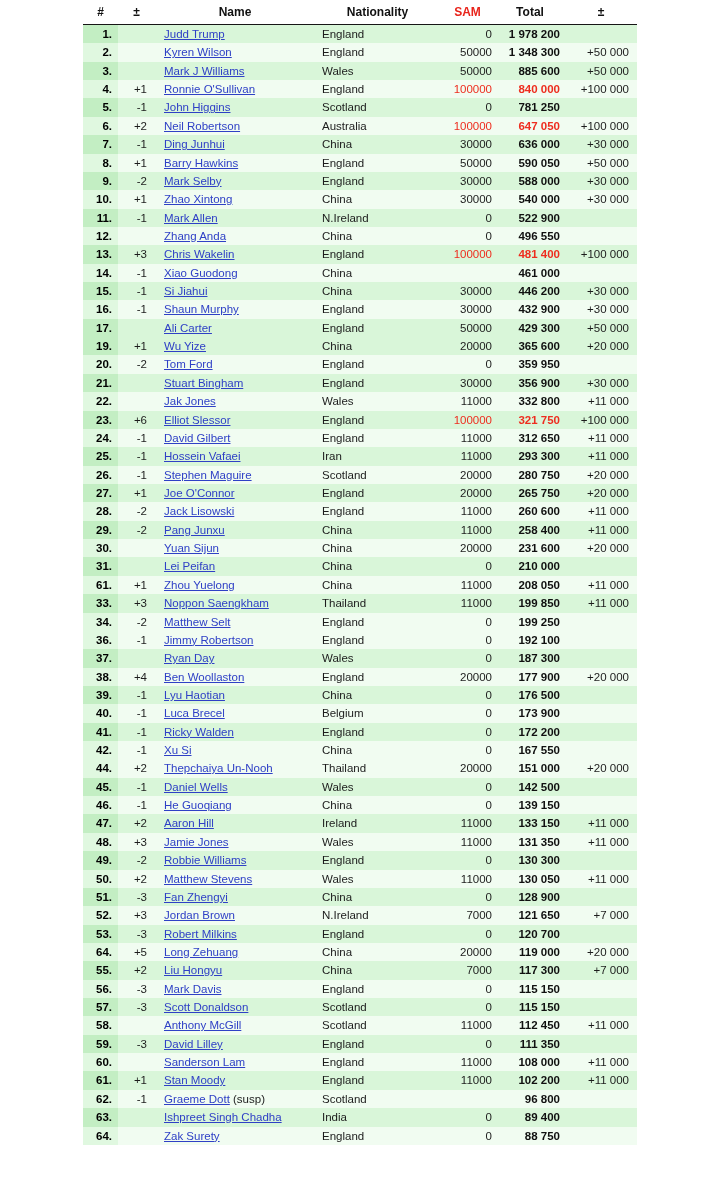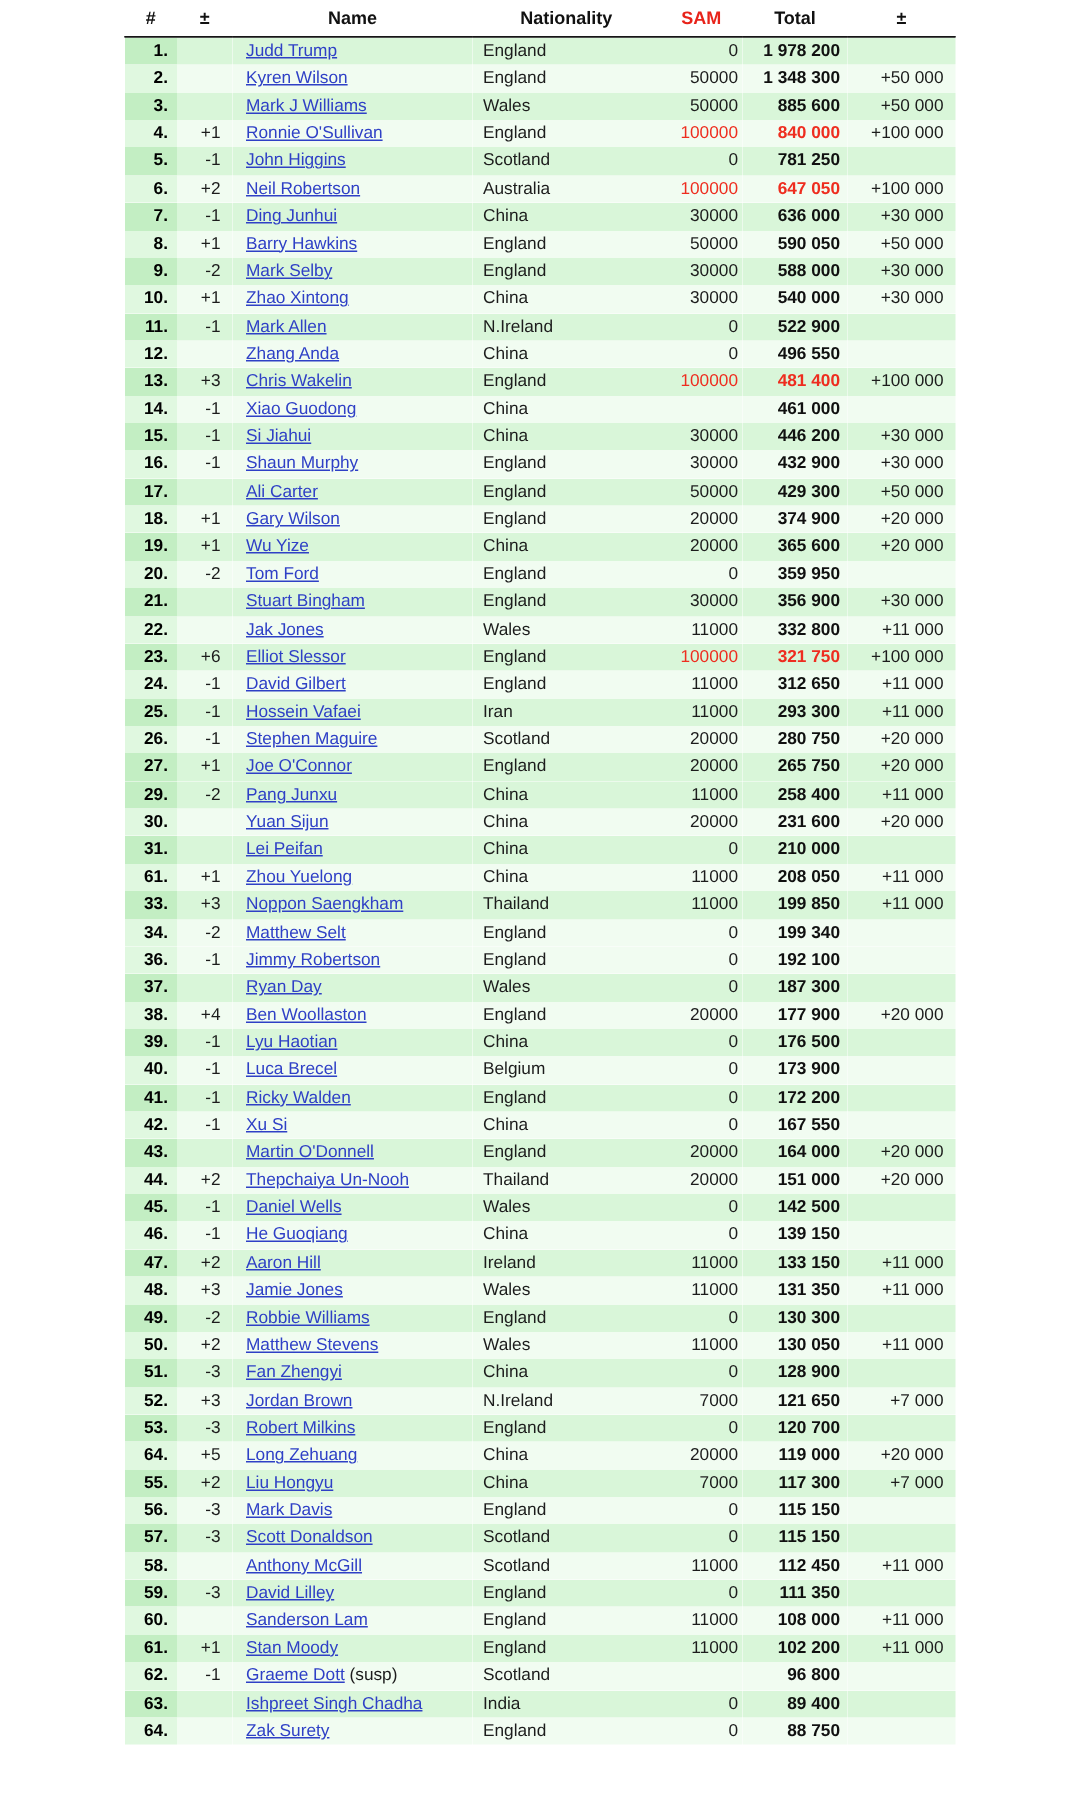--- a/index.html
+++ b/index.html
@@ -206,29 +206,20 @@
   </tr>
           <tr class="odd">
     <td class="rank">17.</td>
     <td class="move"></td>
     <td class="name"><a href="#">Ali Carter</a><span></span></td>
     <td class="nat">England</td>
     <td class="sam">50000</td>
     <td class="total">429 300</td>
     <td class="change">+50 000</td>
   </tr>
-          <tr class="even">
-    <td class="rank">18.</td>
-    <td class="move">+1</td>
-    <td class="name"><a href="#">Gary Wilson</a><span></span></td>
-    <td class="nat">England</td>
-    <td class="sam">20000</td>
-    <td class="total">374 900</td>
-    <td class="change">+20 000</td>
-  </tr>
           <tr class="odd">
     <td class="rank">19.</td>
     <td class="move">+1</td>
     <td class="name"><a href="#">Wu Yize</a><span></span></td>
     <td class="nat">China</td>
     <td class="sam">20000</td>
     <td class="total">365 600</td>
     <td class="change">+20 000</td>
   </tr>
           <tr class="even">
@@ -296,20 +287,29 @@
   </tr>
           <tr class="odd">
     <td class="rank">27.</td>
     <td class="move">+1</td>
     <td class="name"><a href="#">Joe O'Connor</a><span></span></td>
     <td class="nat">England</td>
     <td class="sam">20000</td>
     <td class="total">265 750</td>
     <td class="change">+20 000</td>
   </tr>
+          <tr class="even">
+    <td class="rank">28.</td>
+    <td class="move">-2</td>
+    <td class="name"><a href="#">Jack Lisowski</a><span></span></td>
+    <td class="nat">England</td>
+    <td class="sam">11000</td>
+    <td class="total">260 600</td>
+    <td class="change">+11 000</td>
+  </tr>
           <tr class="odd">
     <td class="rank">29.</td>
     <td class="move">-2</td>
     <td class="name"><a href="#">Pang Junxu</a><span></span></td>
     <td class="nat">China</td>
     <td class="sam">11000</td>
     <td class="total">258 400</td>
     <td class="change">+11 000</td>
   </tr>
           <tr class="even">
@@ -347,21 +347,21 @@
     <td class="sam">11000</td>
     <td class="total">199 850</td>
     <td class="change">+11 000</td>
   </tr>
           <tr class="even">
     <td class="rank">34.</td>
     <td class="move">-2</td>
     <td class="name"><a href="#">Matthew Selt</a><span></span></td>
     <td class="nat">England</td>
     <td class="sam">0</td>
-    <td class="total">199 340</td>
+    <td class="total">199 250</td>
     <td class="change"></td>
   </tr>
           <tr class="even">
     <td class="rank">36.</td>
     <td class="move">-1</td>
     <td class="name"><a href="#">Jimmy Robertson</a><span></span></td>
     <td class="nat">England</td>
     <td class="sam">0</td>
     <td class="total">192 100</td>
     <td class="change"></td>
@@ -412,29 +412,20 @@
     <td class="change"></td>
   </tr>
           <tr class="even">
     <td class="rank">42.</td>
     <td class="move">-1</td>
     <td class="name"><a href="#">Xu Si</a><span></span></td>
     <td class="nat">China</td>
     <td class="sam">0</td>
     <td class="total">167 550</td>
     <td class="change"></td>
-  </tr>
-          <tr class="odd">
-    <td class="rank">43.</td>
-    <td class="move"></td>
-    <td class="name"><a href="#">Martin O'Donnell</a><span></span></td>
-    <td class="nat">England</td>
-    <td class="sam">20000</td>
-    <td class="total">164 000</td>
-    <td class="change">+20 000</td>
   </tr>
           <tr class="even">
     <td class="rank">44.</td>
     <td class="move">+2</td>
     <td class="name"><a href="#">Thepchaiya Un-Nooh</a><span></span></td>
     <td class="nat">Thailand</td>
     <td class="sam">20000</td>
     <td class="total">151 000</td>
     <td class="change">+20 000</td>
   </tr>

